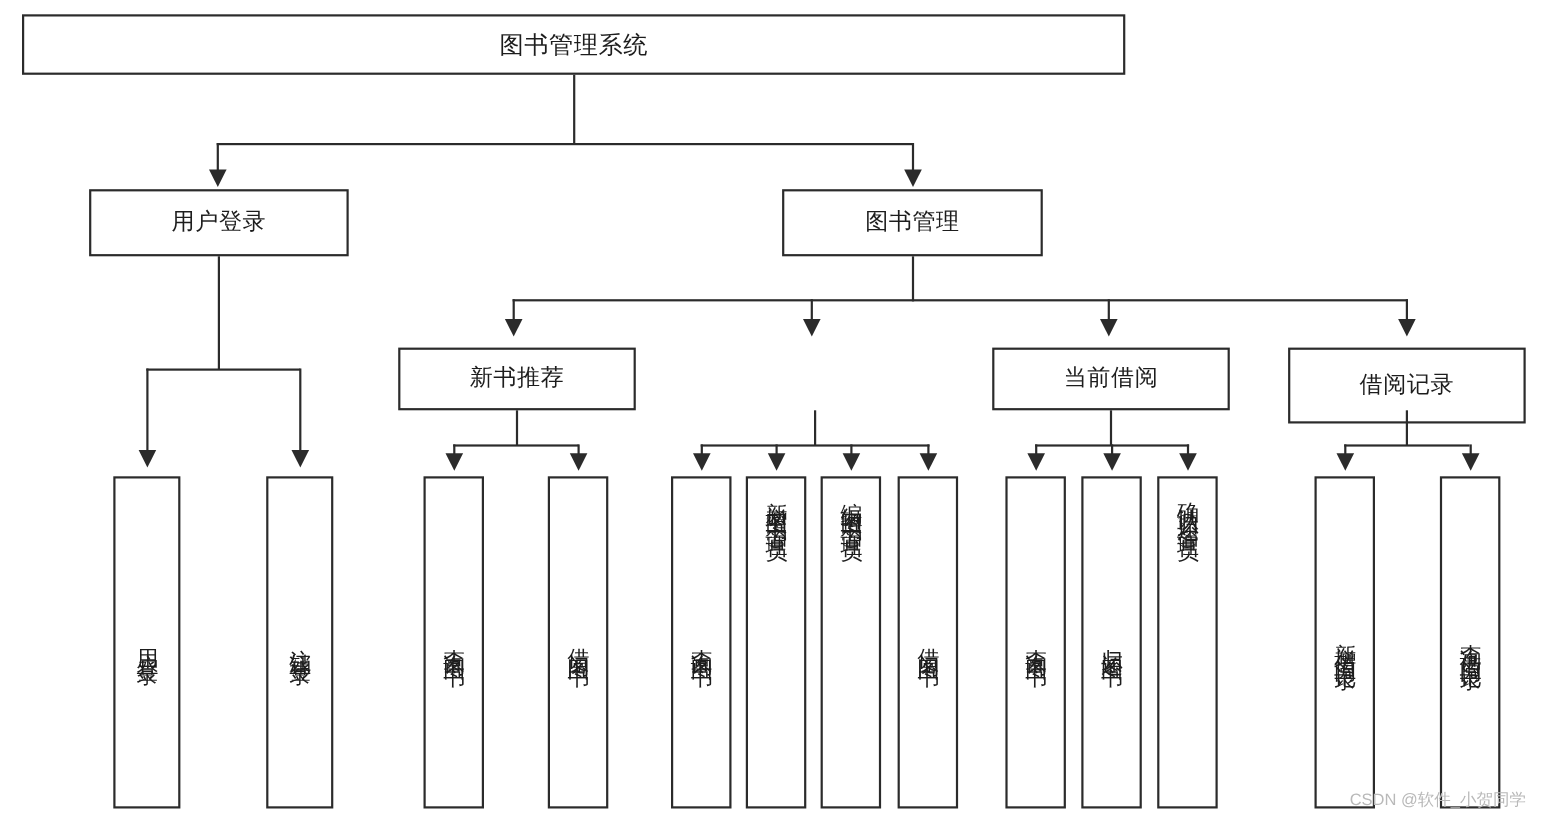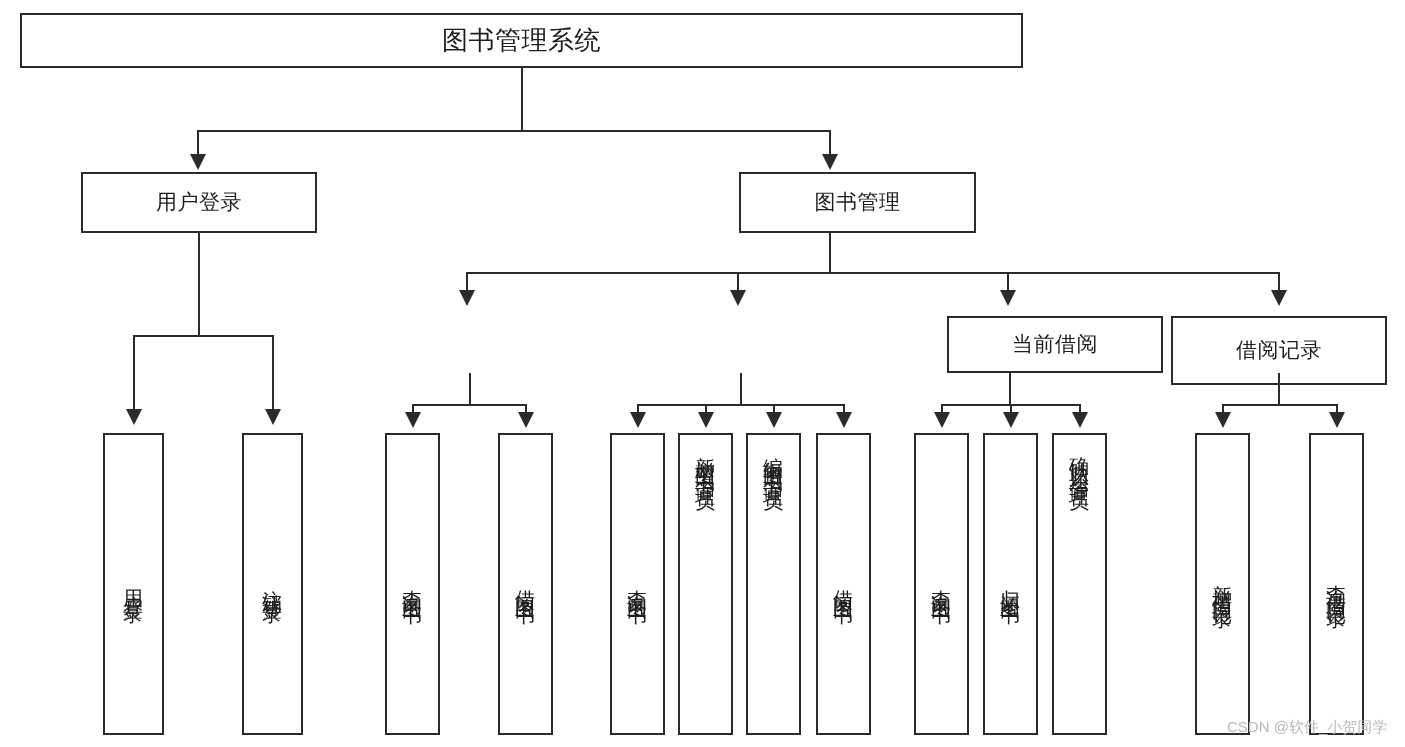--- a/index.html
+++ b/index.html
@@ -34,21 +34,21 @@
     text-align: center;
     line-height: 1.18;
     white-space: nowrap;
   }
   
   .node.horiz .label {
     font-size: 21px;
     letter-spacing: 0.5px;
   }
   .node.root .label {
-    font-size: 26px;
+    font-size: 22px;
   }
   
   .node.vert {
     align-items: flex-start;
     justify-content: center;
     padding-top: 6px;
   }
   .node.vert .label {
     writing-mode: vertical-rl;
     text-orientation: upright;
@@ -102,21 +102,21 @@
   <div class="ln v" style="left:197px; top:130px; height:26px;"></div>
   <div class="arrow" style="left:190px; top:154px;"></div>
 
   <div class="ln v" style="left:829px; top:130px; height:26px;"></div>
   <div class="arrow" style="left:822px; top:154px;"></div>
 
   <div class="node horiz" style="left:81px; top:172px; width:236px; height:61px;">
     <span class="label">用户登录</span>
   </div>
 
-  <div class="node horiz" style="left:711px; top:172px; width:237px; height:61px;margin-left:28px;">
+  <div class="node horiz" style="left:711px; top:172px; width:237px; height:61px;">
     <span class="label">图书管理</span>
   </div>
 
   <div class="ln v" style="left:198px; top:233px; height:103px;"></div>
   <div class="ln h" style="left:133px; top:335px; width:140px;"></div>
   <div class="ln v" style="left:133px; top:335px; height:76px;"></div>
   <div class="arrow" style="left:126px; top:409px;"></div>
   <div class="ln v" style="left:272px; top:335px; height:76px;"></div>
   <div class="arrow" style="left:265px; top:409px;"></div>
 
@@ -124,21 +124,24 @@
   <div class="ln h" style="left:466px; top:272px; width:814px;"></div>
   <div class="ln v" style="left:466px; top:272px; height:20px;"></div>
   <div class="arrow" style="left:459px; top:290px;"></div>
   <div class="ln v" style="left:737px; top:272px; height:20px;"></div>
   <div class="arrow" style="left:730px; top:290px;"></div>
   <div class="ln v" style="left:1007px; top:272px; height:20px;"></div>
   <div class="arrow" style="left:1000px; top:290px;"></div>
   <div class="ln v" style="left:1278px; top:272px; height:20px;"></div>
   <div class="arrow" style="left:1271px; top:290px;"></div>
 
-  <div class="node horiz" style="left:902px; top:316px; width:216px; height:57px;margin-left:45px;">
+  <div class="node horiz" style="left:362px; top:316px; width:216px; height:57px;">
+    <span class="label">新书推荐</span>
+  </div>
+  <div class="node horiz" style="left:902px; top:316px; width:216px; height:57px;">
     <span class="label">当前借阅</span>
   </div>
   <div class="node horiz" style="left:1171px; top:316px; width:216px; height:69px;">
     <span class="label">借阅记录</span>
   </div>
 
   <div class="ln v" style="left:469px; top:373px; height:32px;"></div>
   <div class="ln h" style="left:412px; top:404px; width:114px;"></div>
   <div class="ln v" style="left:412px; top:404px; height:10px;"></div>
   <div class="arrow" style="left:405px; top:412px;"></div>

